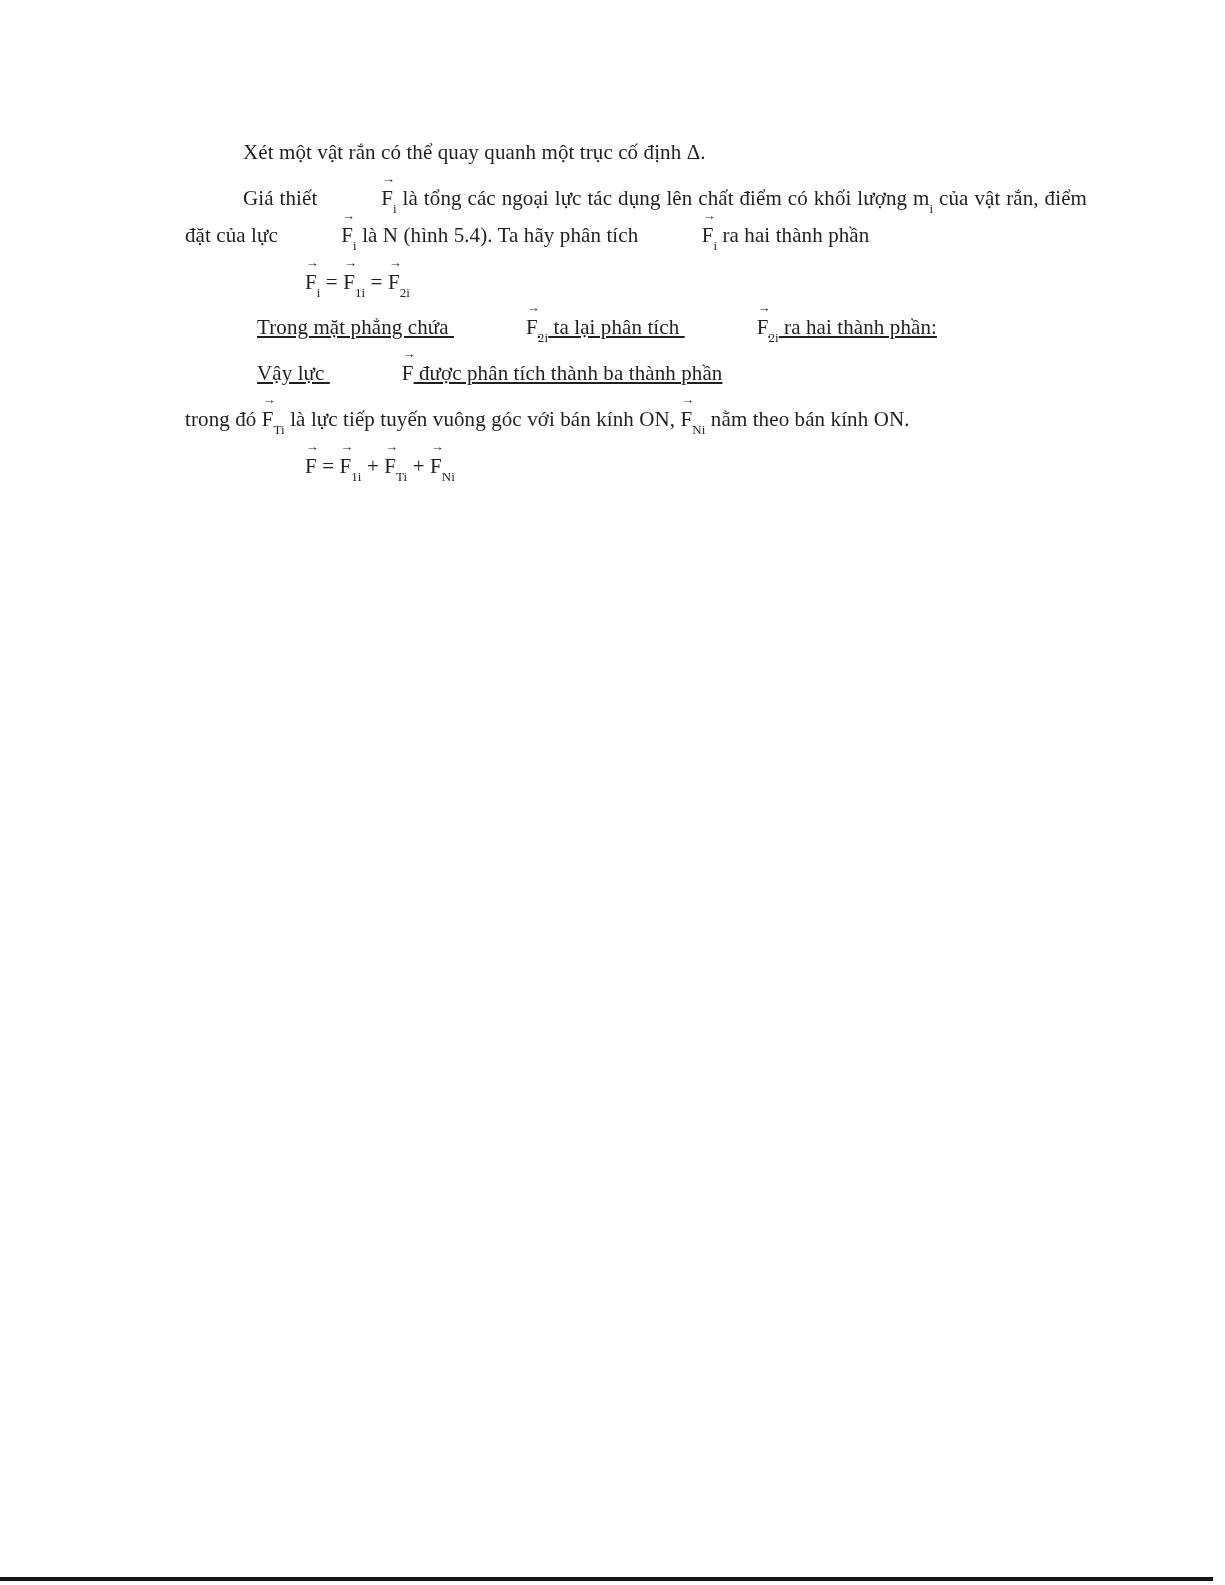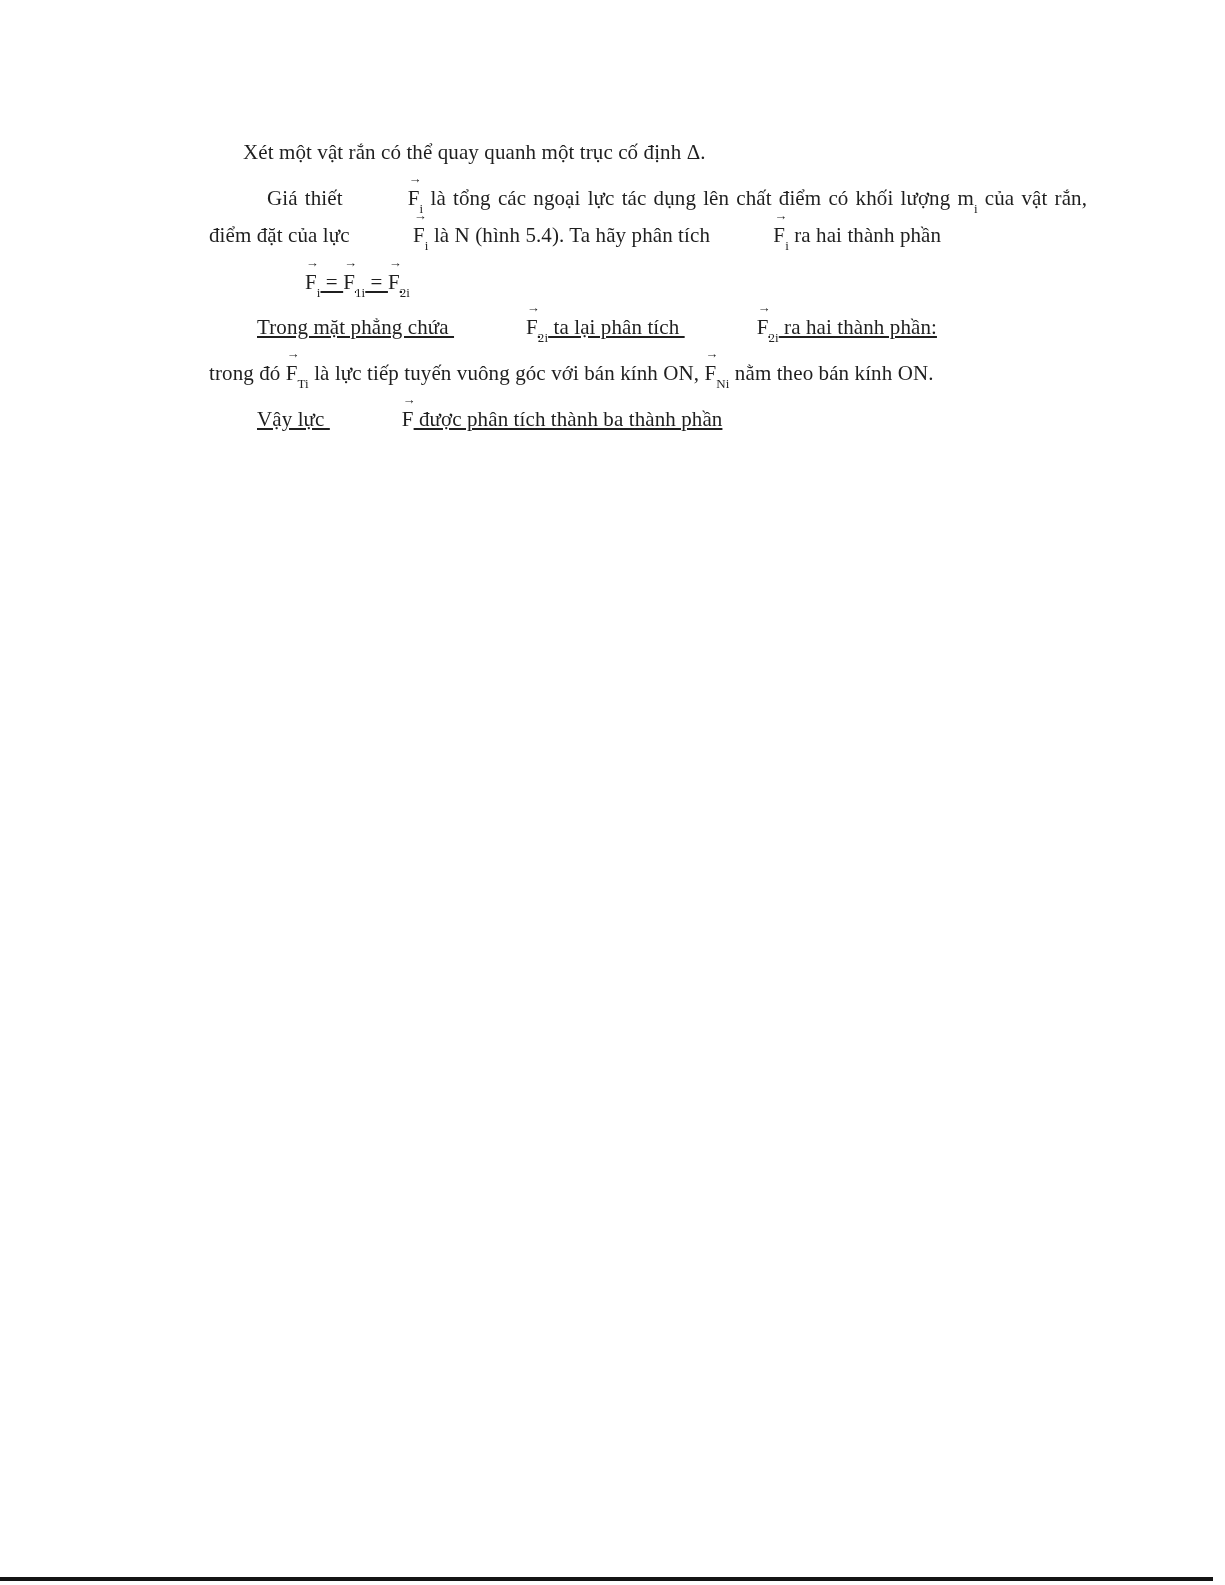--- a/index.html
+++ b/index.html
@@ -7,24 +7,24 @@
     width:1225px;height:1585px;position:relative;background:#ffffff;
     font-family:"Liberation Serif", serif;color:#1f1f1f;
     -webkit-font-smoothing:antialiased;
   }
   .page{position:absolute;inset:0;overflow:hidden;background:#ffffff;}
   .content{
     position:absolute;left:185px;top:134px;width:902px;
     font-size:21px;line-height:37px;letter-spacing:0.1px;
   }
   .para{margin:0 0 9px 0;text-align:left;}
-  .para.j{text-align:justify;margin-left:24px;}
+  .para.j{text-align:justify;}
   .para.ind1{text-indent:58px;}
   .para.ind2{text-indent:72px;text-decoration:underline;}
-  .formula{margin:10px 0 8px 0;padding-left:120px;text-decoration:underline;}
+  .formula{margin:10px 0 8px 0;padding-left:120px;}
   
   .math{white-space:nowrap;}
   .vb{position:relative;display:inline-block;}
   .vb::before{
     content:"\2192";
     position:absolute;left:0.06em;top:-0.62em;
     font-size:0.62em;line-height:1;letter-spacing:-0.05em;
   }
   sub.ms{font-size:0.62em;line-height:0;position:relative;top:0.18em;}
   .bottom-rule{
@@ -33,17 +33,18 @@
 </style>
 </head>
 <body style="color: rgb(31, 31, 31); background: rgb(255, 255, 255);">
 
 <div class="page">
   <div class="content">
       <div class="para ind1">Xét một vật rắn có thể quay quanh một trục cố định Δ.</div>
       <div class="para ind1 j">Giá thiết <span class="math"><span class="vb">F</span><sub class="ms">i</sub></span> là tổng các ngoại lực tác dụng lên chất điểm có khối lượng <span class="math">m<sub class="ms">i</sub></span> của vật rắn, điểm đặt của lực <span class="math"><span class="vb">F</span><sub class="ms">i</sub></span> là N (hình 5.4). Ta hãy phân tích <span class="math"><span class="vb">F</span><sub class="ms">i</sub></span> ra hai thành phần</div>
       <div class="formula"><span class="math"><span class="vb">F</span><sub class="ms">i</sub></span> = <span class="math"><span class="vb">F</span><sub class="ms">1i</sub></span> = <span class="math"><span class="vb">F</span><sub class="ms">2i</sub></span></div>
       <div class="para ind2">Trong mặt phẳng chứa <span class="math"><span class="vb">F</span><sub class="ms">2i</sub></span> ta lại phân tích <span class="math"><span class="vb">F</span><sub class="ms">2i</sub></span> ra hai thành phần:</div>
+      <div class="para ind2">Vậy lực <span class="math"><span class="vb">F</span></span> được phân tích thành ba thành phần</div>
       <div class="para j">trong đó <span class="math"><span class="vb">F</span><sub class="ms">Ti</sub></span> là lực tiếp tuyến vuông góc với bán kính ON, <span class="math"><span class="vb">F</span><sub class="ms">Ni</sub></span> nằm theo bán kính ON.</div>
-      <div class="para ind2">Vậy lực <span class="math"><span class="vb">F</span></span> được phân tích thành ba thành phần</div>
+      <div class="formula"><span class="math"><span class="vb">F</span></span> = <span class="math"><span class="vb">F</span><sub class="ms">1i</sub></span> + <span class="math"><span class="vb">F</span><sub class="ms">Ti</sub></span> + <span class="math"><span class="vb">F</span><sub class="ms">Ni</sub></span></div>
     </div>
   <div class="bottom-rule" style="background: rgb(20, 20, 20);"></div>
 </div>
 
 </body></html>

